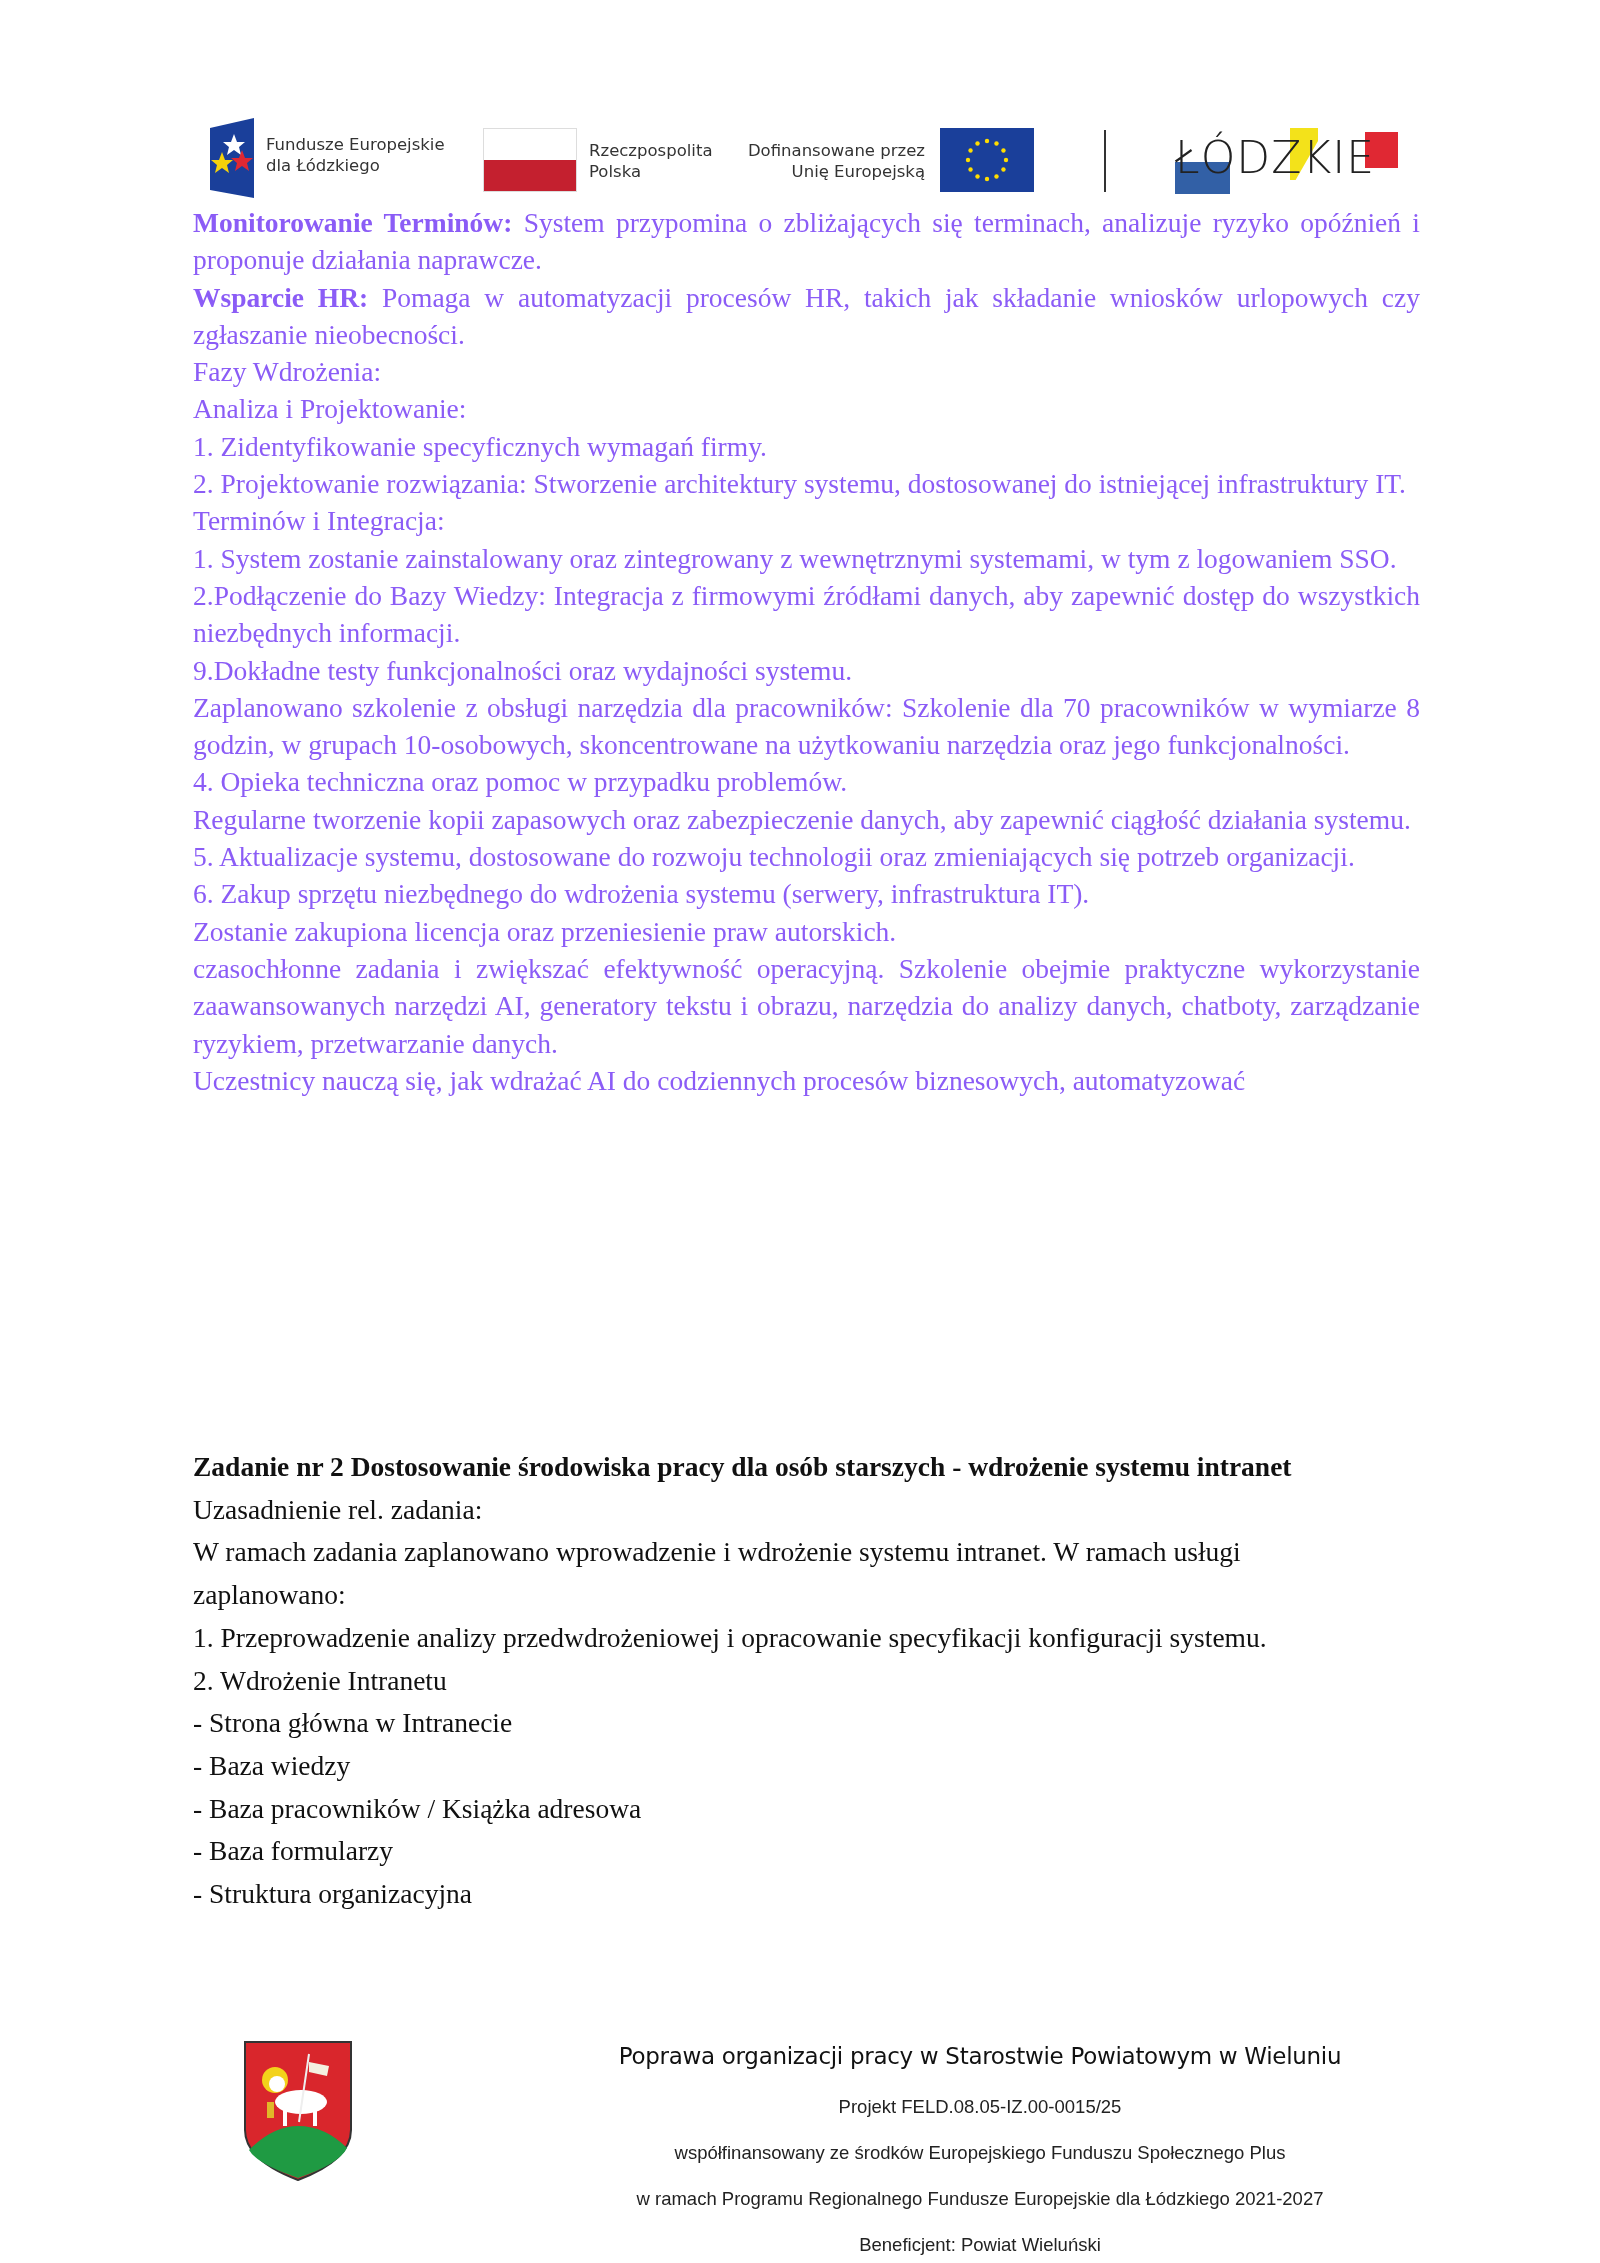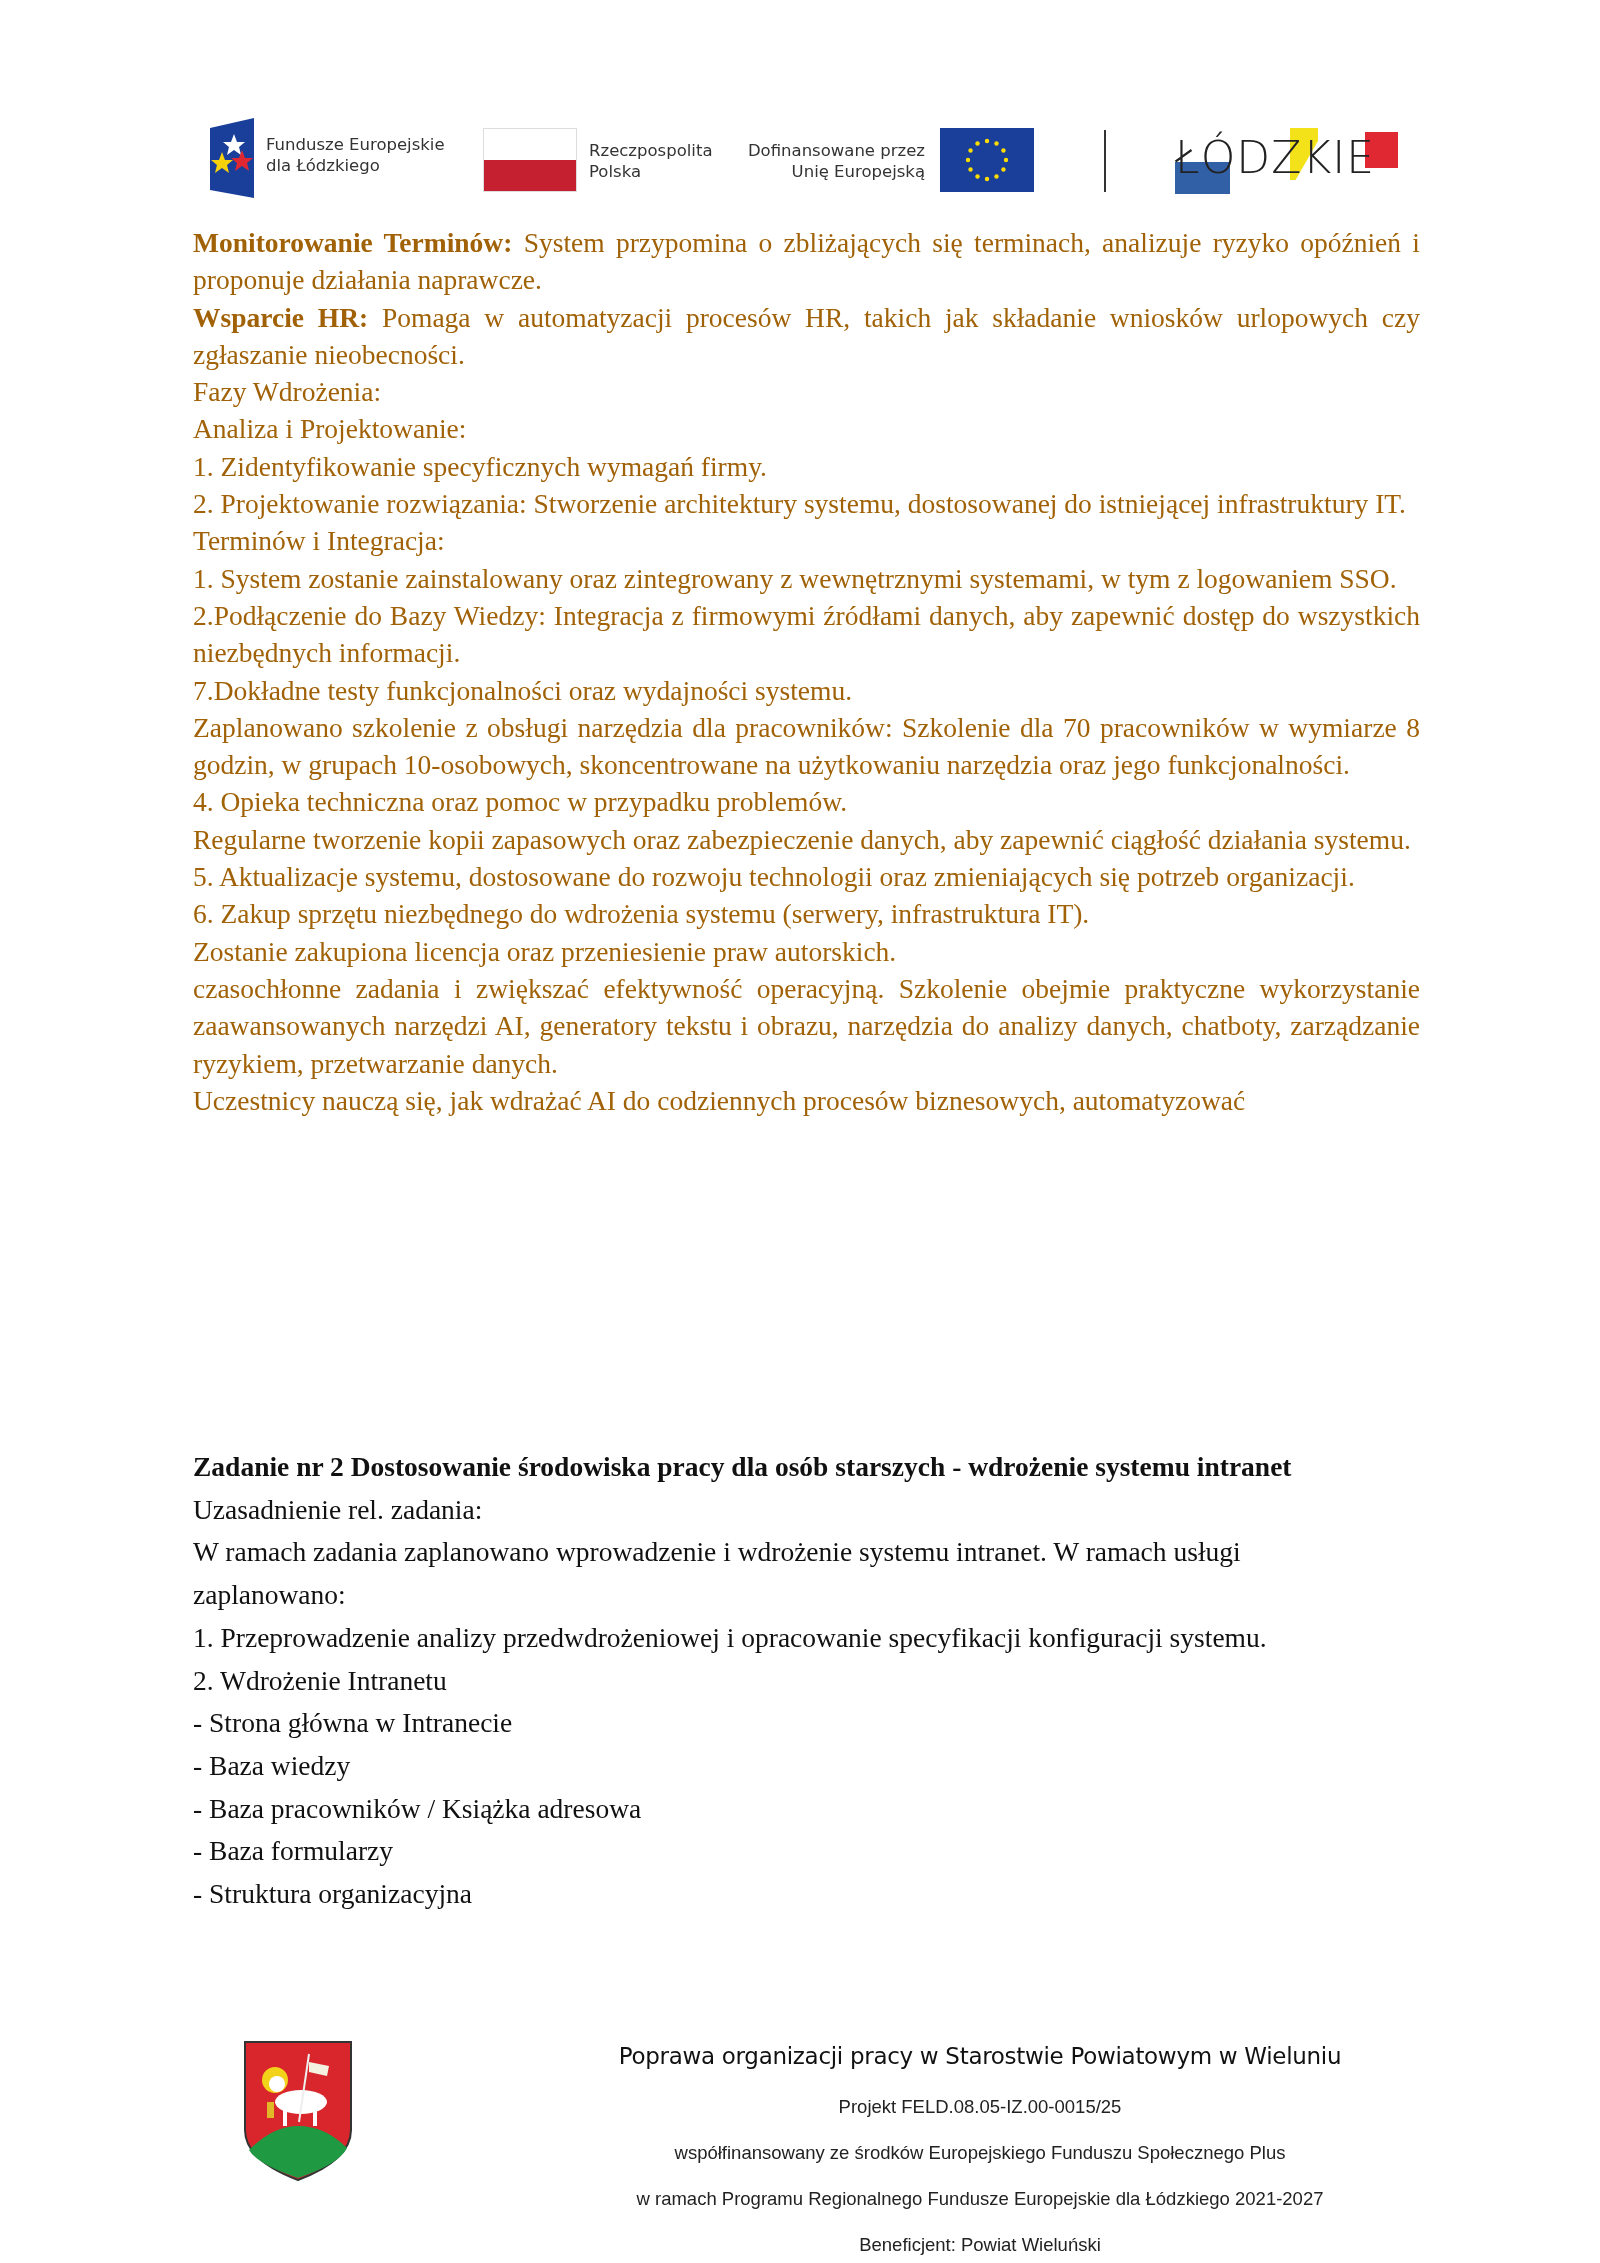--- a/index.html
+++ b/index.html
@@ -22,21 +22,21 @@
   .eu-text { left: 0; top: 28px; width: 180px; text-align: right; }
   .eu-flag { position: absolute; left: 195px; top: 16px; width: 94px; height: 64px; background: #1a3f9a; }
   .divider-v { position: absolute; left: 904px; top: 18px; width: 2px; height: 62px; background: #333; }
   .lodz-logo { left: 955px; width: 260px; }
   .lodz-text { position: absolute; left: 20px; top: 20px; font-family: "DejaVu Sans", sans-serif; font-size: 44px; font-weight: 200; letter-spacing: 1px; color: #222; z-index: 2; text-align: right; }
   .lodz-blue { position: absolute; left: 20px; top: 50px; width: 55px; height: 32px; background: #1c4f9c; opacity: .9; }
   .lodz-yellow { position: absolute; left: 135px; top: 16px; width: 28px; height: 52px; background: #f3e21a; clip-path: polygon(0 0,100% 0,100% 25%,20% 100%,0 100%); }
   .lodz-red { position: absolute; left: 210px; top: 20px; width: 33px; height: 36px; background: #e02833; }
 
   
-  .content { position: absolute; left: 193px; top: 224px; width: 1227px; font-family: "Liberation Serif", serif; font-size: 27.5px; color: #a16207; }
+  .content { position: absolute; left: 193px; top: 204px; width: 1227px; font-family: "Liberation Serif", serif; font-size: 27.5px; color: #8b5cf6; }
   .para { margin: 0; line-height: 37.3px; text-align: justify; }
   .b { font-weight: bold; }
   .section2 { position: absolute; left: 193px; top: 1446px; width: 1227px; font-family: "Liberation Serif", serif; font-size: 27.5px; color: #111; }
   .section2 .para { line-height: 42.7px; }
   .section2 h2 { margin: 0; font-size: 27.5px; font-weight: bold; line-height: 42.7px; text-align: justify; }
 
   
   .coat { position: absolute; left: 243px; top: 2040px; width: 110px; height: 142px; }
   .footer { position: absolute; left: 510px; top: 2040px; width: 940px; text-align: center; }
   .footer-title { font-family: "DejaVu Sans", sans-serif; font-weight: normal; font-size: 23px; line-height: 32px; color: #111; letter-spacing: -0.3px; }
@@ -107,21 +107,21 @@
   <div class="content">
     <p class="para"><span class="b">Monitorowanie Terminów:</span><span> System przypomina o zbliżających się terminach, analizuje ryzyko opóźnień i proponuje działania naprawcze.</span></p>
     <p class="para"><span class="b">Wsparcie HR:</span><span> Pomaga w automatyzacji procesów HR, takich jak składanie wniosków urlopowych czy zgłaszanie nieobecności.</span></p>
     <p class="para">Fazy Wdrożenia:</p>
     <p class="para">Analiza i Projektowanie:</p>
     <p class="para">1. Zidentyfikowanie specyficznych wymagań firmy.</p>
     <p class="para">2. Projektowanie rozwiązania: Stworzenie architektury systemu, dostosowanej do istniejącej infrastruktury IT.</p>
     <p class="para">Terminów i Integracja:</p>
     <p class="para">1. System zostanie zainstalowany oraz zintegrowany z wewnętrznymi systemami, w tym z logowaniem SSO.</p>
     <p class="para">2.Podłączenie do Bazy Wiedzy: Integracja z firmowymi źródłami danych, aby zapewnić dostęp do wszystkich niezbędnych informacji.</p>
-    <p class="para">7.Dokładne testy funkcjonalności oraz wydajności systemu.</p>
+    <p class="para">9.Dokładne testy funkcjonalności oraz wydajności systemu.</p>
     <p class="para">Zaplanowano szkolenie z obsługi narzędzia dla pracowników: Szkolenie dla 70 pracowników w wymiarze 8 godzin, w grupach 10-osobowych, skoncentrowane na użytkowaniu narzędzia oraz jego funkcjonalności.</p>
     <p class="para">4. Opieka techniczna oraz pomoc w przypadku problemów.</p>
     <p class="para">Regularne tworzenie kopii zapasowych oraz zabezpieczenie danych, aby zapewnić ciągłość działania systemu.</p>
     <p class="para">5. Aktualizacje systemu, dostosowane do rozwoju technologii oraz zmieniających się potrzeb organizacji.</p>
     <p class="para">6. Zakup sprzętu niezbędnego do wdrożenia systemu (serwery, infrastruktura IT).</p>
     <p class="para">Zostanie zakupiona licencja oraz przeniesienie praw autorskich.</p>
     <p class="para">czasochłonne zadania i zwiększać efektywność operacyjną. Szkolenie obejmie praktyczne wykorzystanie zaawansowanych narzędzi AI, generatory tekstu i obrazu, narzędzia do analizy danych, chatboty, zarządzanie ryzykiem, przetwarzanie danych.</p>
     <p class="para">Uczestnicy nauczą się, jak wdrażać AI do codziennych procesów biznesowych, automatyzować</p>
   </div>
 

